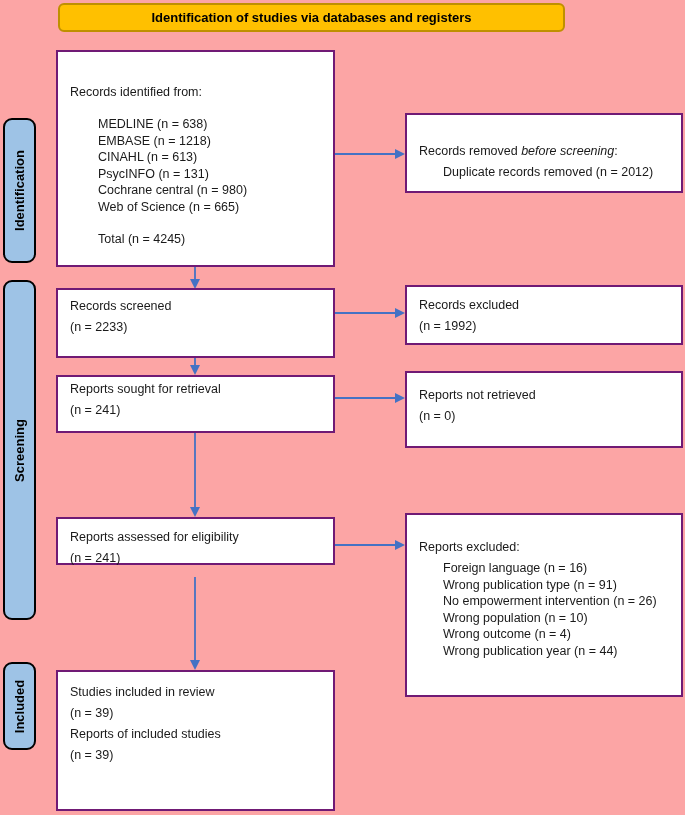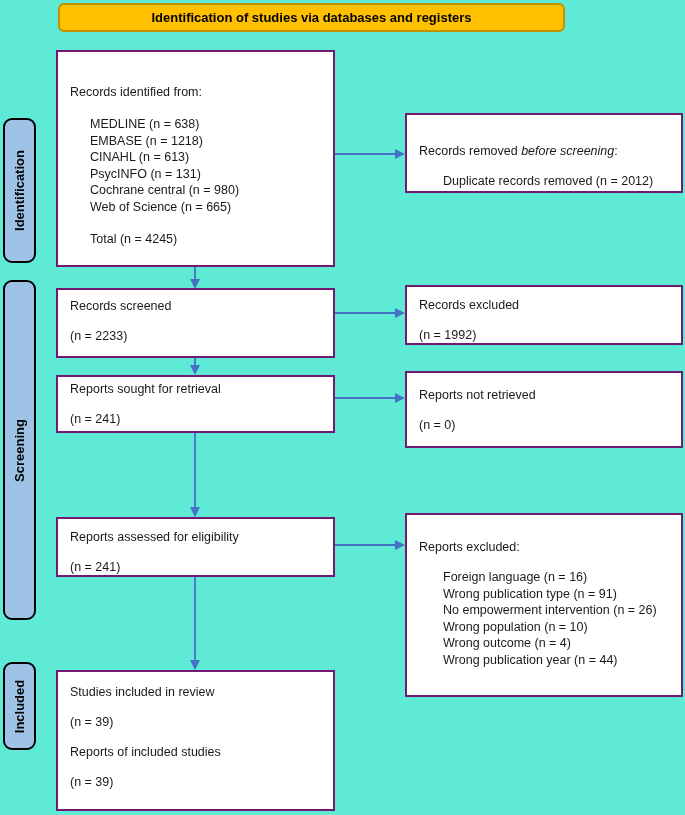--- a/index.html
+++ b/index.html
@@ -1,21 +1,21 @@
 <!DOCTYPE html>
 <html><head>
 <meta charset="utf-8">
 <style>
   html,body{margin:0;padding:0;background:#ffffff;}
   #canvas{
     position:relative;
     width:685px;height:815px;
     font-family:"Liberation Sans","DejaVu Sans",sans-serif;
     color:#1a1a1a;
-    background:#5eead4;
+    background:#fca5a5;
     overflow:hidden;
   }
   
   .banner{
     position:absolute;left:58px;top:3px;width:507px;height:29px;
     box-sizing:border-box;
     background:#FFC000;border:2px solid #BF9000;border-radius:6px;
     display:flex;align-items:center;justify-content:center;
     font-size:13px;font-weight:bold;color:#000;
   }
@@ -42,27 +42,27 @@
     padding:8px 12px;
   }
   .col-left{left:56px;width:279px;}
   .col-right{left:405px;width:278px;}
   #box-records-identified{top:50px;height:217px;padding-top:32px;}
   #box-records-removed{top:113px;height:80px;padding-top:28px;}
   #box-records-screened{top:288px;height:70px;}
   #box-records-excluded{top:285px;height:60px;padding-top:10px;}
   #box-reports-sought{top:375px;height:58px;padding-top:4px;}
   #box-reports-not-retrieved{top:371px;height:77px;padding-top:14px;}
-  #box-reports-assessed{top:517px;height:60px;padding-top:10px;}
+  #box-reports-assessed{top:517px;height:48px;padding-top:10px;}
   #box-reports-excluded{top:513px;height:184px;padding-top:24px;}
   #box-studies-included{top:670px;height:141px;padding-top:12px;}
-  .indent{margin-left:20px;}
+  .indent{margin-left:28px;}
   .indent-wide{margin-left:24px;}
   .gap{margin-top:16px;}
-  .gap-sm{margin-top:14px;}
+  .gap-sm{margin-top:5px;}
   .list div{line-height:16.5px;}
   .it{font-style:italic;}
   
   #arrows{position:absolute;left:0;top:0;pointer-events:none;}
 </style>
 </head>
 <body>
 
 <div id="canvas">
 

